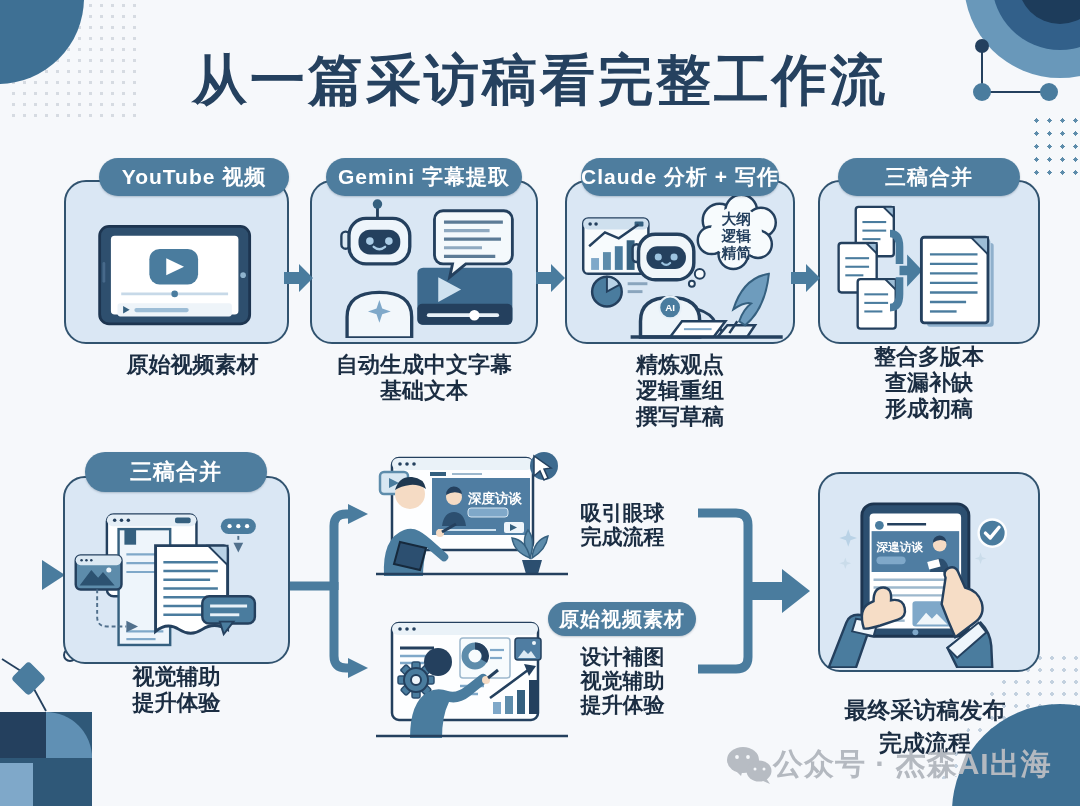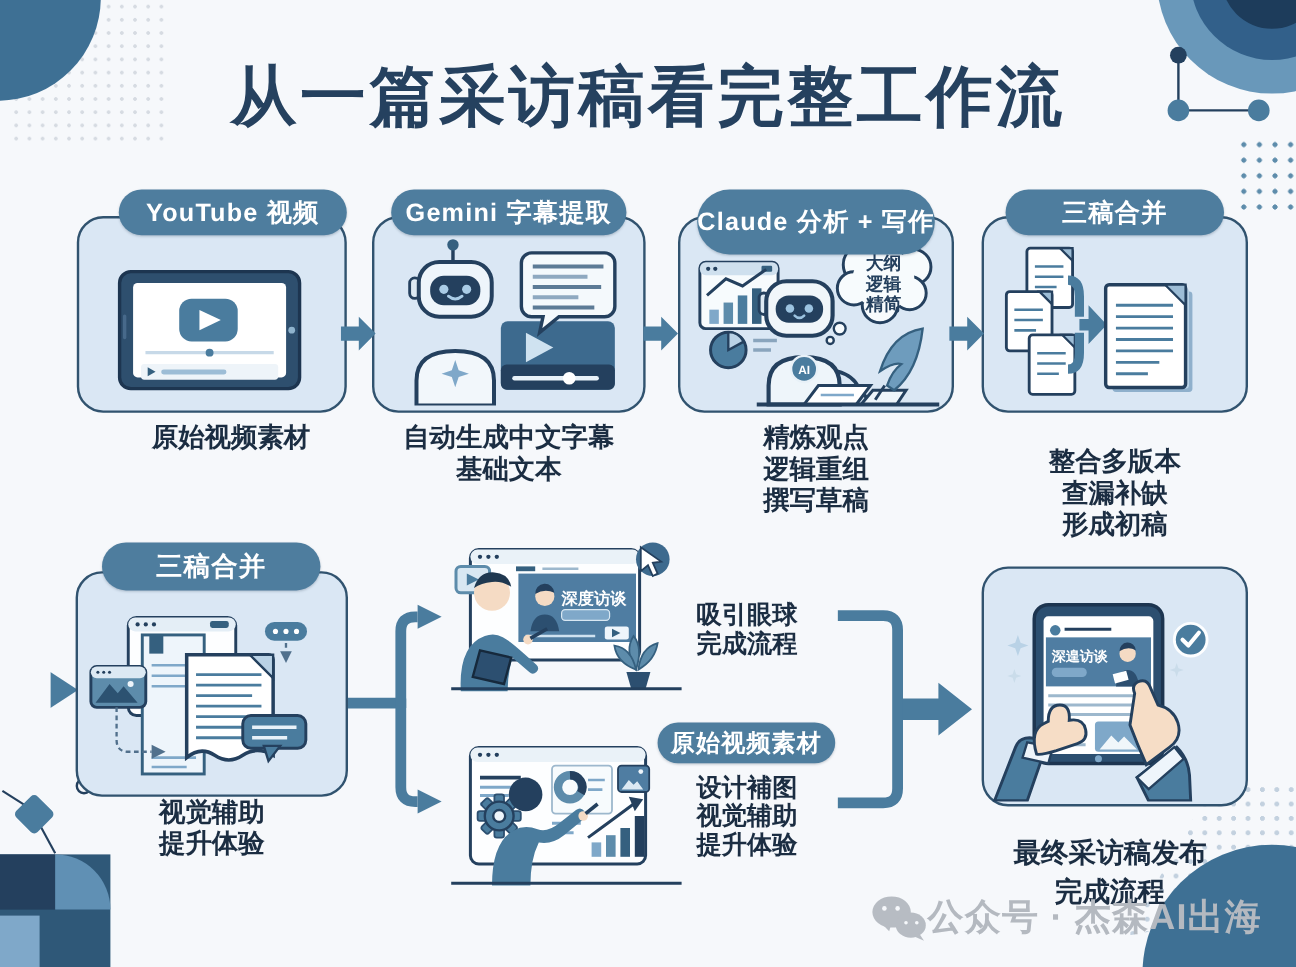--- a/index.html
+++ b/index.html
@@ -187,21 +187,21 @@
         <circle cx="130" cy="92" r="5" fill="#f7fbfd" stroke="#24405e" stroke-width="2"></circle>
         <circle cx="122" cy="102" r="3" fill="#f7fbfd" stroke="#24405e" stroke-width="2"></circle>
       </g>
       <g>
         <path d="M200,92 Q174,96 164,128 Q176,120 182,122 Q174,128 170,140 L176,144 Q196,128 200,92 Z" fill="#6e9cbd" stroke="#35607f" stroke-width="2"></path>
         <line x1="168" y1="140" x2="160" y2="152" stroke="#24405e" stroke-width="2.5"></line>
       </g>
       <line x1="60" y1="156" x2="214" y2="156" stroke="#24405e" stroke-width="3.5"></line>
     </svg>
   </div>
-  <div class="badge" style="left:581px;top:158px;width:198px;height:54px">Claude 分析 + 写作</div>
+  <div class="badge" style="left:581px;top:158px;width:198px;height:38px">Claude 分析 + 写作</div>
   <div class="caption" style="left:565px;top:352px;width:230px">精炼观点
 逻辑重组
 撰写草稿</div>
 
   <svg class="abs" style="left:791px;top:263px;z-index:3" width="30" height="30" viewBox="0 0 30 30">
     <polygon points="0,9 15,9 15,1 29,15 15,29 15,21 0,21" fill="#4a7c9e"></polygon>
   </svg>
 
   <div class="card" style="left:818px;top:180px;width:222px;height:164px">
     <svg class="illo" width="214" height="156" viewBox="0 0 222 164">
@@ -236,21 +236,21 @@
         <line x1="112" y1="84" x2="162" y2="84" stroke="#4a7c9e" stroke-width="2.5"></line>
         <line x1="112" y1="94" x2="162" y2="94" stroke="#4a7c9e" stroke-width="2.5"></line>
         <line x1="112" y1="104" x2="162" y2="104" stroke="#4a7c9e" stroke-width="2.5"></line>
         <line x1="112" y1="114" x2="162" y2="114" stroke="#4a7c9e" stroke-width="2.5"></line>
         <line x1="112" y1="124" x2="150" y2="124" stroke="#4a7c9e" stroke-width="2.5"></line>
         <line x1="112" y1="134" x2="140" y2="134" stroke="#4a7c9e" stroke-width="2.5"></line>
       </g>
     </svg>
   </div>
   <div class="badge" style="left:838px;top:158px;width:182px;height:38px">三稿合并</div>
-  <div class="caption" style="left:818px;top:372px;width:222px">整合多版本
+  <div class="caption" style="left:818px;top:344px;width:222px">整合多版本
 查漏补缺
 形成初稿</div>
 
   <svg class="abs" style="left:42px;top:560px;z-index:1" width="24" height="30" viewBox="0 0 24 30">
     <polygon points="0,0 0,30 23,15" fill="#4a7c9e"></polygon>
   </svg>
   <div class="card" style="left:63px;top:476px;width:227px;height:188px">
     <svg class="illo" width="221" height="180" viewBox="0 0 227 184">
       <g>
         <rect x="42" y="35" width="92" height="84" rx="7" fill="#fdfeff" stroke="#24405e" stroke-width="2.5"></rect>

